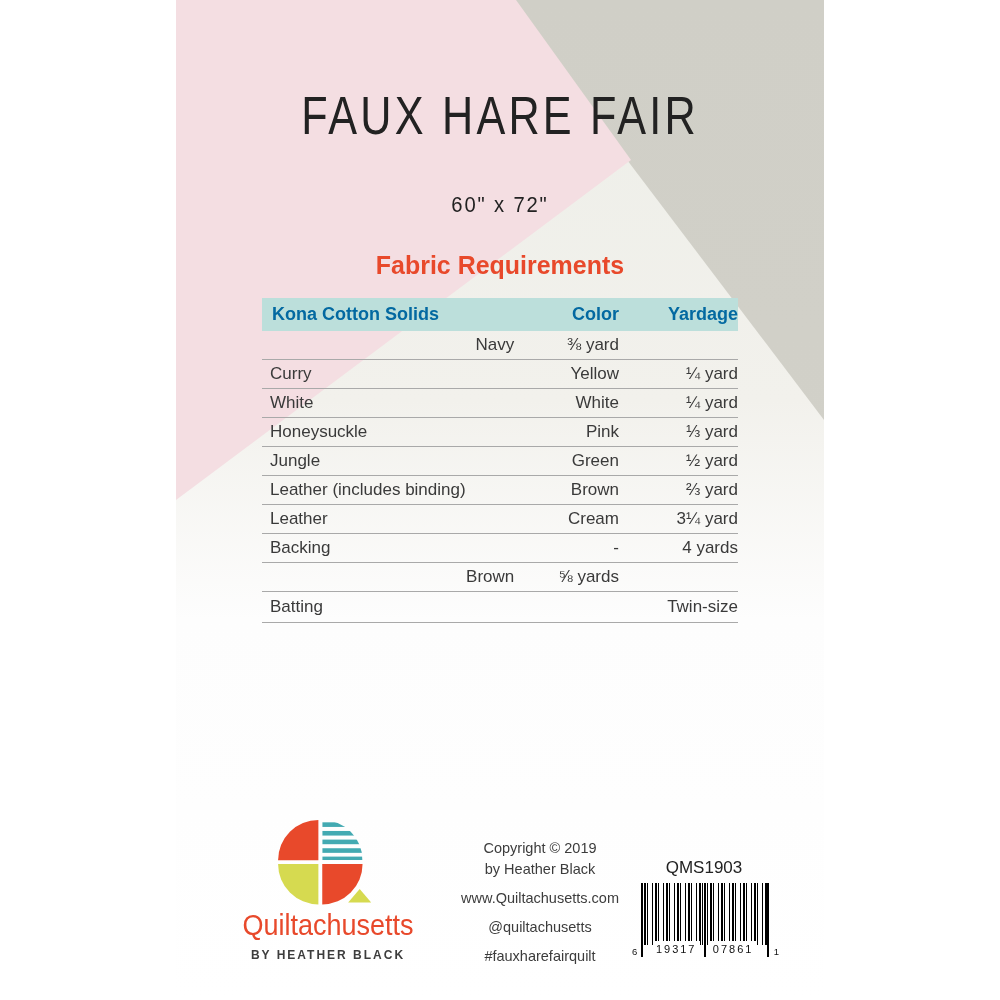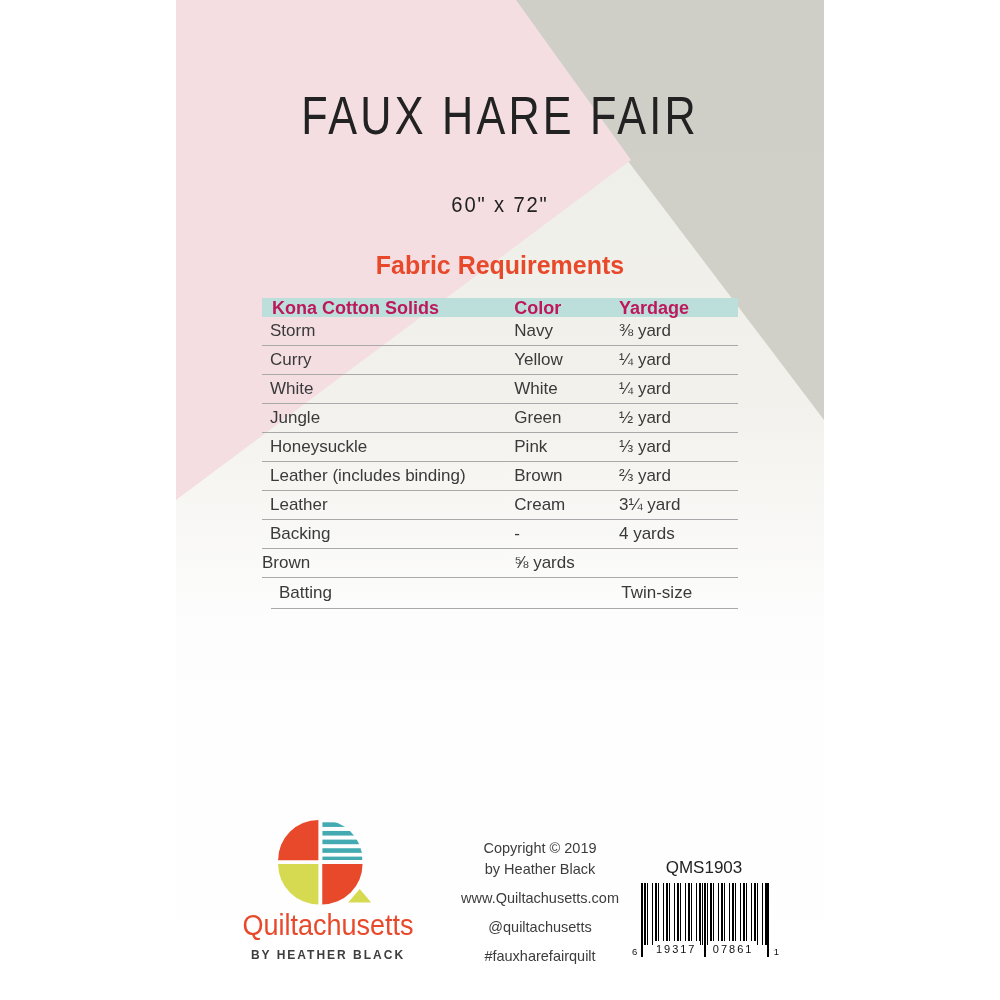--- a/index.html
+++ b/index.html
@@ -19,25 +19,25 @@
 
   .title{position:absolute;left:0;right:0;top:84px;text-align:center;color:var(--text_dark);
          font-size:54px;font-weight:400;letter-spacing:4px;transform:scaleX(.80);white-space:nowrap;}
   .dims{position:absolute;left:0;right:0;top:192px;text-align:center;color:var(--text_dark);
         font-size:22px;letter-spacing:2px;transform:scaleX(.92);}
   .section-heading{position:absolute;left:0;right:0;top:250px;text-align:center;color:var(--accent_red);
         font-size:26px;font-weight:700;transform:scaleX(.96);}
 
   .fabric-table{position:absolute;left:86px;top:298px;width:476px;font-size:17px;color:var(--text_body);}
   .trow,.thead{display:grid;grid-template-columns:53% 22% 25%;align-items:center;}
-  .thead{height:19px;background:var(--header_teal);font-weight:700;font-size:18px;color:#be185d;}
+  .thead{height:33px;background:var(--header_teal);font-weight:700;font-size:18px;color:#0369a1;}
   .thead .c1{padding-left:10px;}
-  .thead .c2,.thead .c3,.trow .c2,.trow .c3{text-align:left;}
+  .thead .c2,.thead .c3,.trow .c2,.trow .c3{text-align:right;}
   .trow{height:28px;border-bottom:1px solid var(--line_gray);}
-  .trow:last-child{height:30px;margin-left:9px;}
+  .trow:last-child{height:30px;}
   .trow .c1{padding-left:8px;}
 
   .logo-block{position:absolute;left:40px;top:818px;width:224px;}
   .logo-svg{display:block;margin:0 auto;width:104px;height:96px;}
   .brand{margin-top:-6px;text-align:center;color:var(--accent_red);font-size:30px;transform:scaleX(.9);white-space:nowrap;}
   .byline{margin-top:6px;text-align:center;color:#3d3d3d;font-size:12px;font-weight:700;letter-spacing:2px;white-space:nowrap;}
 
   .info-block{position:absolute;left:264px;top:838px;width:200px;text-align:center;color:#3c3c3c;font-size:14.5px;line-height:21px;}
   .info-line.gap{margin-top:8px;}
 
@@ -68,47 +68,46 @@
 
   <div class="fabric-table">
     <div class="thead">
       <div class="c1">Kona Cotton Solids</div>
       <div class="c2">Color</div>
       <div class="c3">Yardage</div>
     </div>
     <div>
 
         <div class="trow">
-          <div class="c1">Storm</div>
           <div class="c2">Navy</div>
           <div class="c3">⅜ yard</div>
         </div>
 
         <div class="trow">
           <div class="c1">Curry</div>
           <div class="c2">Yellow</div>
           <div class="c3">¼ yard</div>
         </div>
 
         <div class="trow">
           <div class="c1">White</div>
           <div class="c2">White</div>
           <div class="c3">¼ yard</div>
         </div>
 
         <div class="trow">
+          <div class="c1">Honeysuckle</div>
+          <div class="c2">Pink</div>
+          <div class="c3">⅓ yard</div>
+        </div>
+
+        <div class="trow">
           <div class="c1">Jungle</div>
           <div class="c2">Green</div>
           <div class="c3">½ yard</div>
-        </div>
-
-        <div class="trow">
-          <div class="c1">Honeysuckle</div>
-          <div class="c2">Pink</div>
-          <div class="c3">⅓ yard</div>
         </div>
 
         <div class="trow">
           <div class="c1">Leather (includes binding)</div>
           <div class="c2">Brown</div>
           <div class="c3">⅔ yard</div>
         </div>
 
         <div class="trow">
           <div class="c1">Leather</div>

